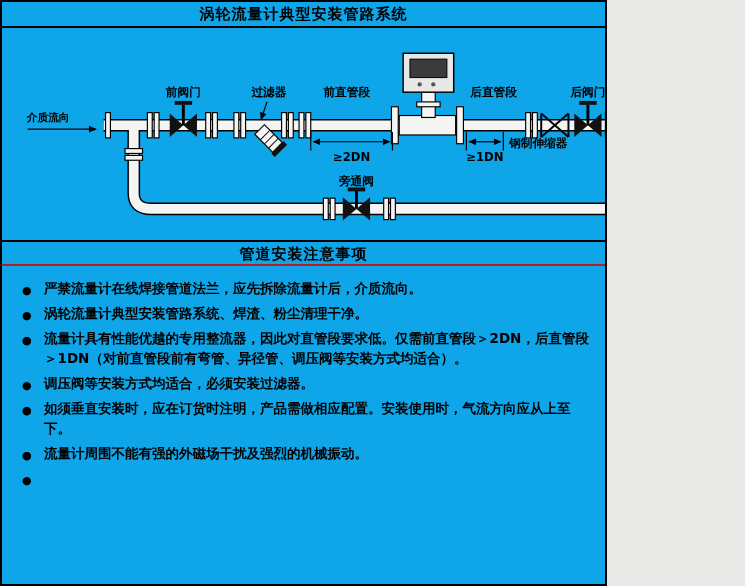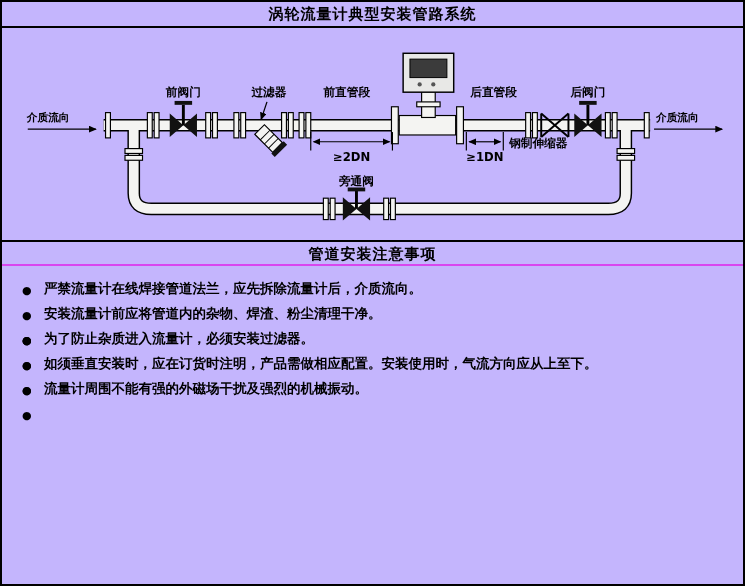--- a/index.html
+++ b/index.html
@@ -1,36 +1,36 @@
 <!DOCTYPE html>
 <html><head>
 <meta charset="utf-8">
 <style>
   * { box-sizing: border-box; margin: 0; padding: 0; }
   html,body { width: 745px; height: 586px; background: #e9e9e7; }
   body { font-family: "DejaVu Sans", sans-serif; }
   .frame {
-    width: 745px; height: 586px;
+    width: 607px; height: 586px;
     border: 2px solid #000;
-    background: #c4b5fd;
+    background: #0ea5e9;
     overflow: hidden;
   }
   .titlebar {
     height: 26px; line-height: 24px;
     text-align: center;
     font-size: 15px; font-weight: bold;
     border-bottom: 2px solid #000;
     letter-spacing: 1px;
   }
   .notes-titlebar {
     height: 26px; line-height: 24px;
     text-align: center;
     font-size: 15px; font-weight: bold;
     border-top: 2px solid #000;
-    border-bottom: 2px solid #d946ef;
+    border-bottom: 2px solid #b91c1c;
     letter-spacing: 1px;
   }
   .diagram-wrap { width: 741px; height: 212px; }
   svg { display: block; }
   .notes {
     list-style: none;
     padding: 7px 12px 4px 10px;
   }
   .notes li {
     position: relative;
@@ -193,24 +193,24 @@
       <text class="lbl" x="594" y="70" text-anchor="middle">后阀门</text>
       <text class="lbl" x="543" y="122" text-anchor="middle">钢制伸缩器</text>
       <text class="lbl" x="356" y="161" text-anchor="middle">旁通阀</text>
     </svg>
   </div>
 
   <div class="notes-titlebar">管道安装注意事项</div>
 
   <ul class="notes">
       <li><span class="bullet">●</span><span>严禁流量计在线焊接管道法兰，应先拆除流量计后，介质流向。</span></li>
-      <li><span class="bullet">●</span><span>安装流量计前应将管道内的杂物、焊渣、粉尘清理干净。</span></li>
-      <li><span class="bullet">●</span></li>
-      <li><span class="bullet">●</span></li>
-      <li><span class="bullet">●</span><span>为了防止杂质进入流量计，必须安装过滤器。</span></li>
+      <li><span class="bullet">●</span><span>涡轮流量计典型安装管路系统、焊渣、粉尘清理干净。</span></li>
+      <li><span class="bullet">●</span></li>
+      <li><span class="bullet">●</span><span>流量计具有性能优越的专用整流器，因此对直管段要求低。仅需前直管段＞2DN，后直管段＞1DN（对前直管段前有弯管、异径管、调压阀等安装方式均适合）。</span></li>
+      <li><span class="bullet">●</span><span>调压阀等安装方式均适合，必须安装过滤器。</span></li>
       <li><span class="bullet">●</span></li>
       <li><span class="bullet">●</span><span>如须垂直安装时，应在订货时注明，产品需做相应配置。安装使用时，气流方向应从上至下。</span></li>
       <li><span class="bullet">●</span></li>
       <li><span class="bullet">●</span><span>流量计周围不能有强的外磁场干扰及强烈的机械振动。</span></li>
       <li><span class="bullet">●</span></li>
     </ul>
 
 </div>
 
 </body></html>

